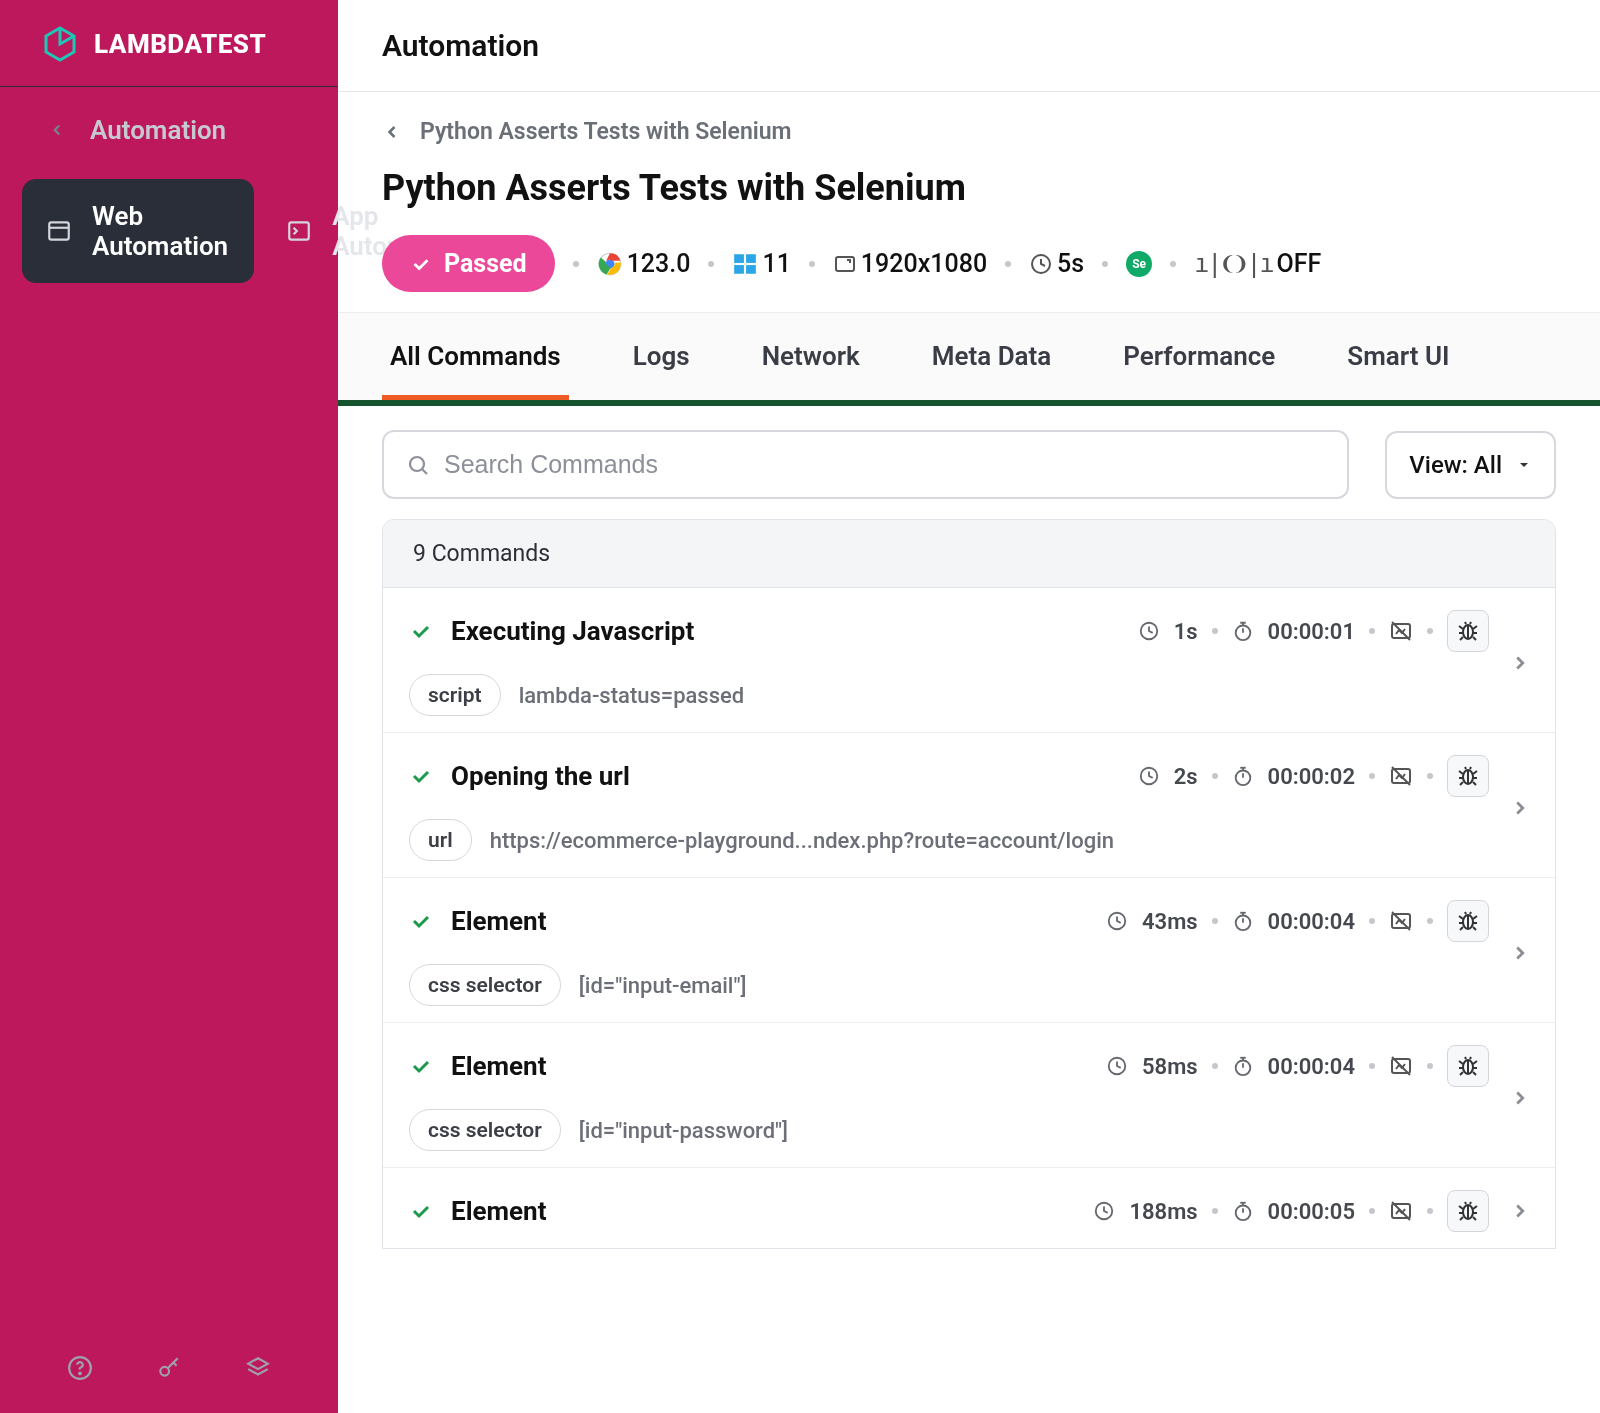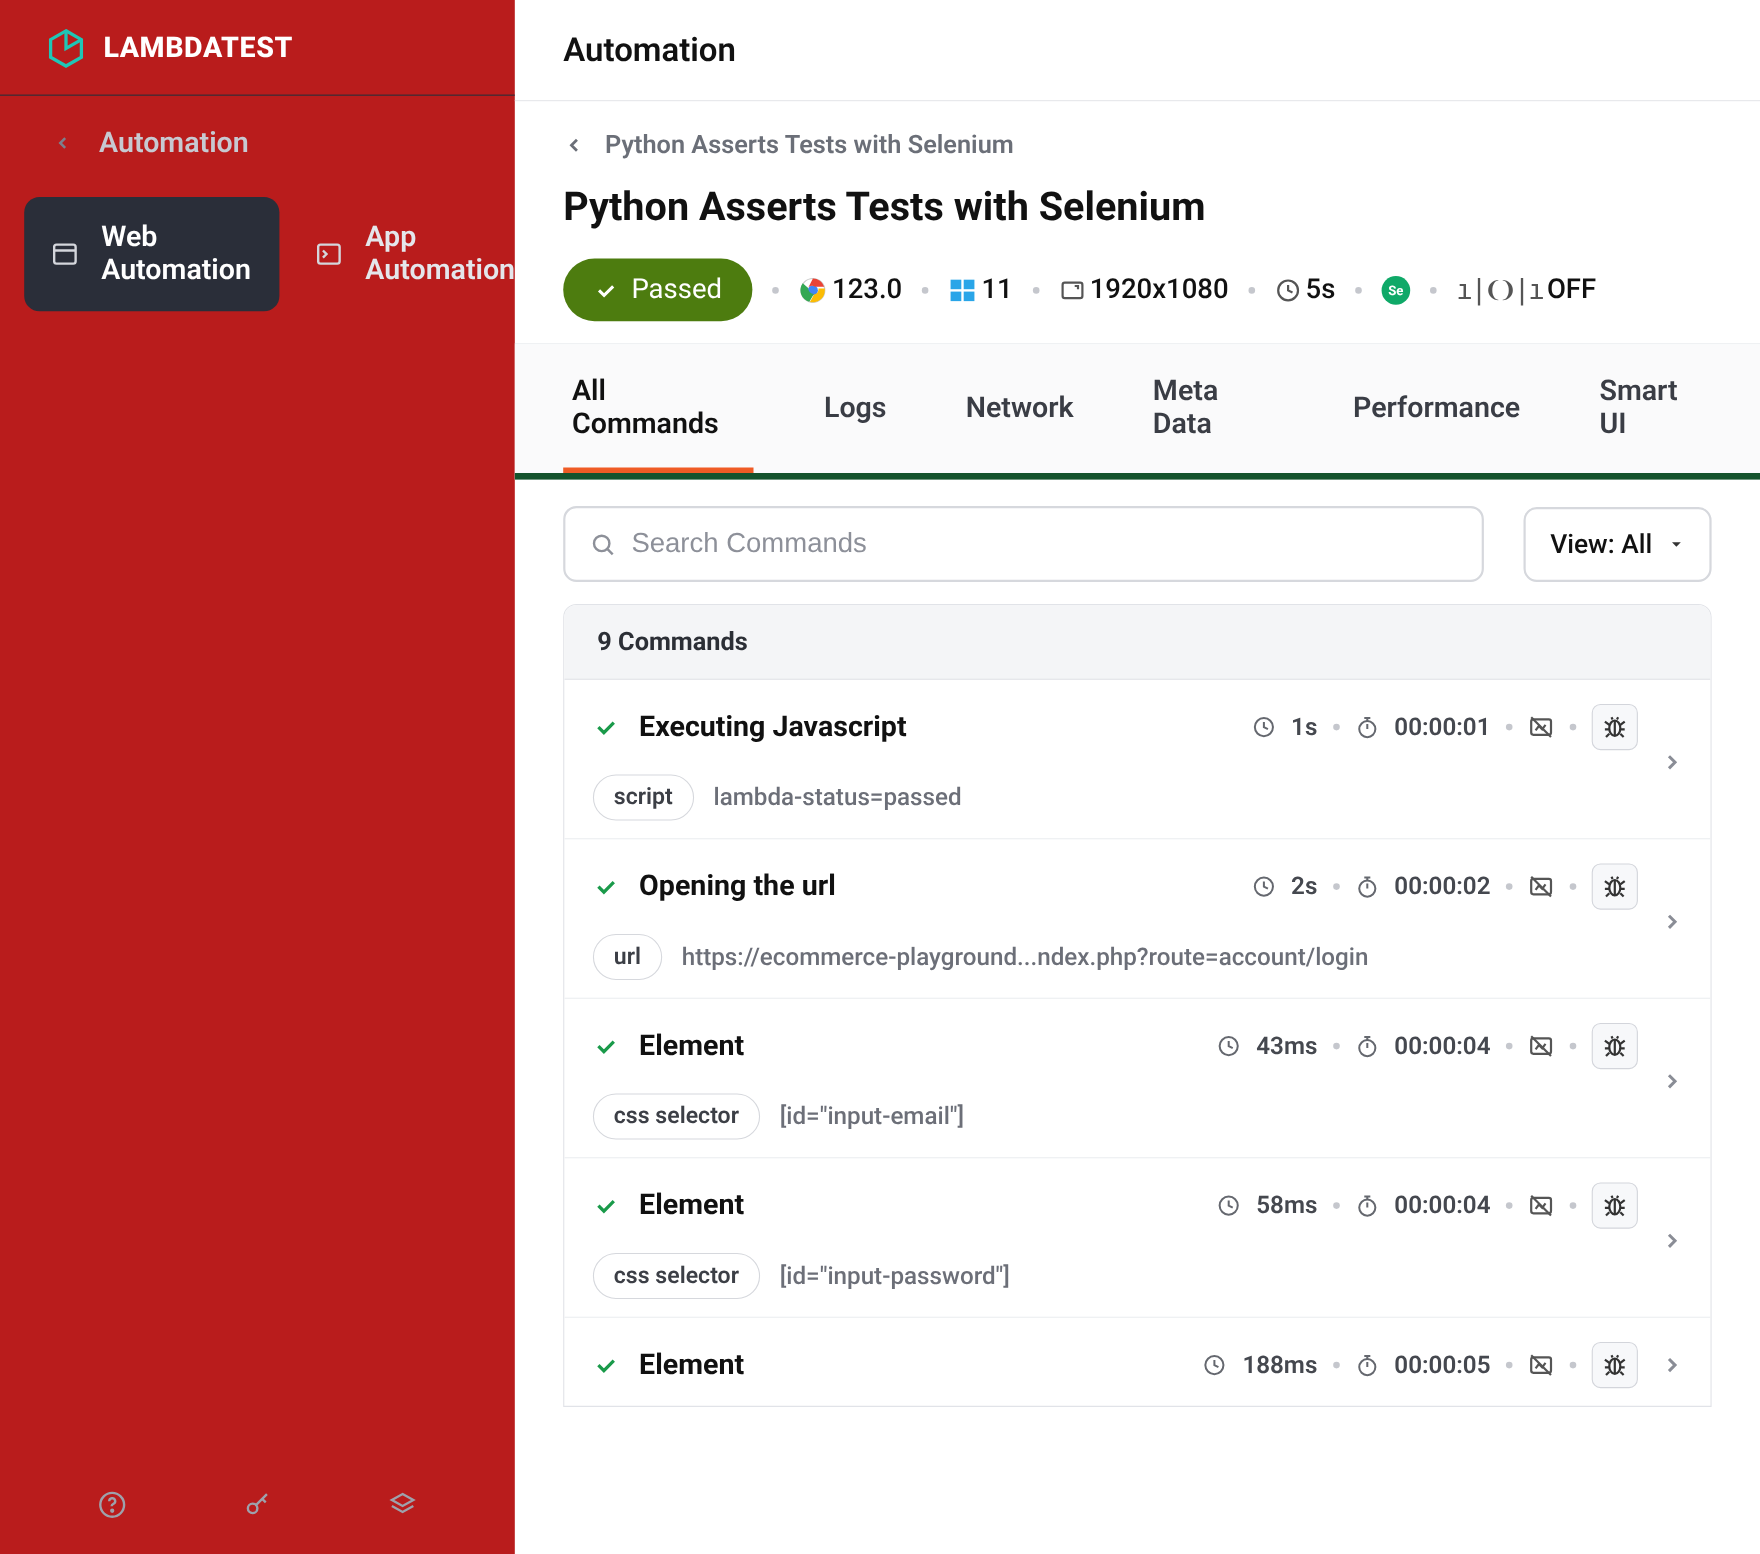--- a/index.html
+++ b/index.html
@@ -1,20 +1,20 @@
 <!DOCTYPE html>
 <html><head>
 <meta charset="utf-8">
 <style>
   * { box-sizing: border-box; margin: 0; padding: 0; }
   body { font-family: -apple-system, BlinkMacSystemFont, "Segoe UI", Roboto, Helvetica, Arial, sans-serif; background: #fff; color: #111; width: 1600px; height: 1413px; overflow: hidden; }
   .app { display: flex; height: 100%; }
 
   
-  .sidebar { width: 468px; background: #b91c1c; color: #fff; display: flex; flex-direction: column; }
+  .sidebar { width: 338px; background: #be185d; color: #fff; display: flex; flex-direction: column; }
   .logo-row { display: flex; align-items: center; gap: 14px; padding: 24px 36px 22px 40px; }
   .logo-mark { width: 40px; height: 40px; display: flex; align-items: center; justify-content: center; }
   .logo-text { font-size: 26px; font-weight: 800; letter-spacing: 0.5px; color: #fff; }
   .side-sep { height: 1px; background: #2a2e39; margin: 0; }
   .side-back { display: flex; align-items: center; gap: 24px; padding: 28px 36px 28px 48px; color: #c7c9d1; font-size: 26px; font-weight: 600; }
   .side-back .chev { color: #7c808c; display:flex; }
   .side-nav { padding: 6px 22px; display: flex; flex-direction: row; gap: 8px; }
   .side-item { display: flex; align-items: center; gap: 20px; padding: 22px 24px; border-radius: 14px; color: #e4e6eb; font-size: 26px; font-weight: 600; cursor: pointer; }
   .side-item.active { background: #2a2e39; color: #fff; }
   .side-icon { width: 28px; height: 28px; display: flex; align-items: center; justify-content: center; color: #d4d6dc; }
@@ -22,42 +22,42 @@
   .side-bottom .bicon { width: 30px; height: 30px; display:flex; align-items:center; justify-content:center; cursor:pointer; }
 
   
   .main { flex: 1; display: flex; flex-direction: column; min-width: 0; }
   .topbar { padding: 28px 40px 28px 44px; font-size: 30px; font-weight: 600; color: #111; border-bottom: 1px solid #e6e7ea; }
   .header { padding: 26px 44px 20px 44px; border-bottom: 1px solid #eceef1; }
   .breadcrumb { display: flex; align-items: center; gap: 18px; color: #6b6f78; font-size: 23px; font-weight: 600; }
   .breadcrumb .chev { color: #6b6f78; display:flex; cursor:pointer; }
   .page-title { font-size: 36px; font-weight: 700; margin-top: 22px; color: #111; }
   .meta-row { display: flex; align-items: center; gap: 18px; margin-top: 26px; flex-wrap: wrap; }
-  .pill { display: inline-flex; align-items: center; gap: 12px; background: #4d7c0f; color: #fff; border-radius: 999px; padding: 14px 28px; font-size: 25px; font-weight: 400; }
+  .pill { display: inline-flex; align-items: center; gap: 12px; background: #ec4899; color: #fff; border-radius: 999px; padding: 14px 28px; font-size: 25px; font-weight: 700; }
   .dot { width: 6px; height: 6px; border-radius: 50%; background: #c5c7cd; }
   .meta-item { display: inline-flex; align-items: center; gap: 4px; font-size: 25px; font-weight: 500; color: #111; }
   .meta-item .micon { display:flex; align-items:center; justify-content:center; }
   .se-badge { width: 26px; height: 26px; border-radius: 50%; background: #0fa968; color: #fff; font-size: 12px; font-weight: 700; display:flex; align-items:center; justify-content:center; }
   .tunnel-icon { font-weight: 400; color:#555; letter-spacing:-2px; font-family: monospace; }
 
   
   .tabs { display: flex; align-items: center; gap: 56px; padding: 0 44px; border-bottom: 6px solid #14532d; background: #fafafb; }
   .tab { padding: 28px 8px 24px; font-size: 26px; font-weight: 600; color: #3a3d45; cursor: pointer; border-bottom: 5px solid transparent; }
   .tab.active { color: #111; border-bottom-color: #ef5b25; }
 
   
   .toolbar { display: flex; align-items: center; gap: 36px; padding: 24px 44px 20px; }
   .search { flex: 1; display: flex; align-items: center; gap: 14px; border: 2px solid #d6d8dd; border-radius: 12px; padding: 18px 22px; color: #898c95; background: #fff; }
   .search input { border: none; outline: none; font-size: 25px; color: #111; width: 100%; background: transparent; }
   .search input::placeholder { color: #8d9099; }
   .view-dd { display: flex; align-items: center; gap: 14px; border: 2px solid #d6d8dd; border-radius: 12px; padding: 18px 22px; font-size: 24px; font-weight: 500; background: #fff; cursor: pointer; text-align: center; }
 
   
   .panel { margin: 0 44px 0 44px; border: 1px solid #e1e3e8; border-radius: 12px 12px 0 0; overflow: hidden; }
-  .panel-head { background: #f4f5f7; padding: 20px 30px; font-size: 23px; font-weight: 700; color: #2c2f36; border-bottom: 1px solid #e1e3e8; }
+  .panel-head { background: #f4f5f7; padding: 20px 30px; font-size: 23px; font-weight: 400; color: #2c2f36; border-bottom: 1px solid #e1e3e8; }
   .cmd { display: flex; align-items: center; border-bottom: 1px solid #eceef1; padding: 22px 16px 16px 26px; gap: 12px; }
   .cmd:last-child { border-bottom: none; }
   .cmd-main { flex: 1; min-width: 0; }
   .cmd-line1 { display: flex; align-items: center; gap: 18px; }
   .cmd-check { color: #1a9a4a; display:flex; }
   .cmd-title { font-size: 26px; font-weight: 700; color: #111; }
   .cmd-meta { margin-left: auto; display: flex; align-items: center; gap: 14px; color: #45484f; font-size: 22px; font-weight: 600; }
   .cmd-meta .micon { color: #65686f; display:flex; }
   .sqbtn { width: 42px; height: 42px; border: 1px solid #d3d5db; border-radius: 8px; background: #f7f8fa; display: flex; align-items:center; justify-content:center; color:#3d4047; cursor:pointer; }
   .cmd-chevron { display: flex; align-items: center; justify-content: center; color: #8a8d96; width: 38px; cursor:pointer; }

